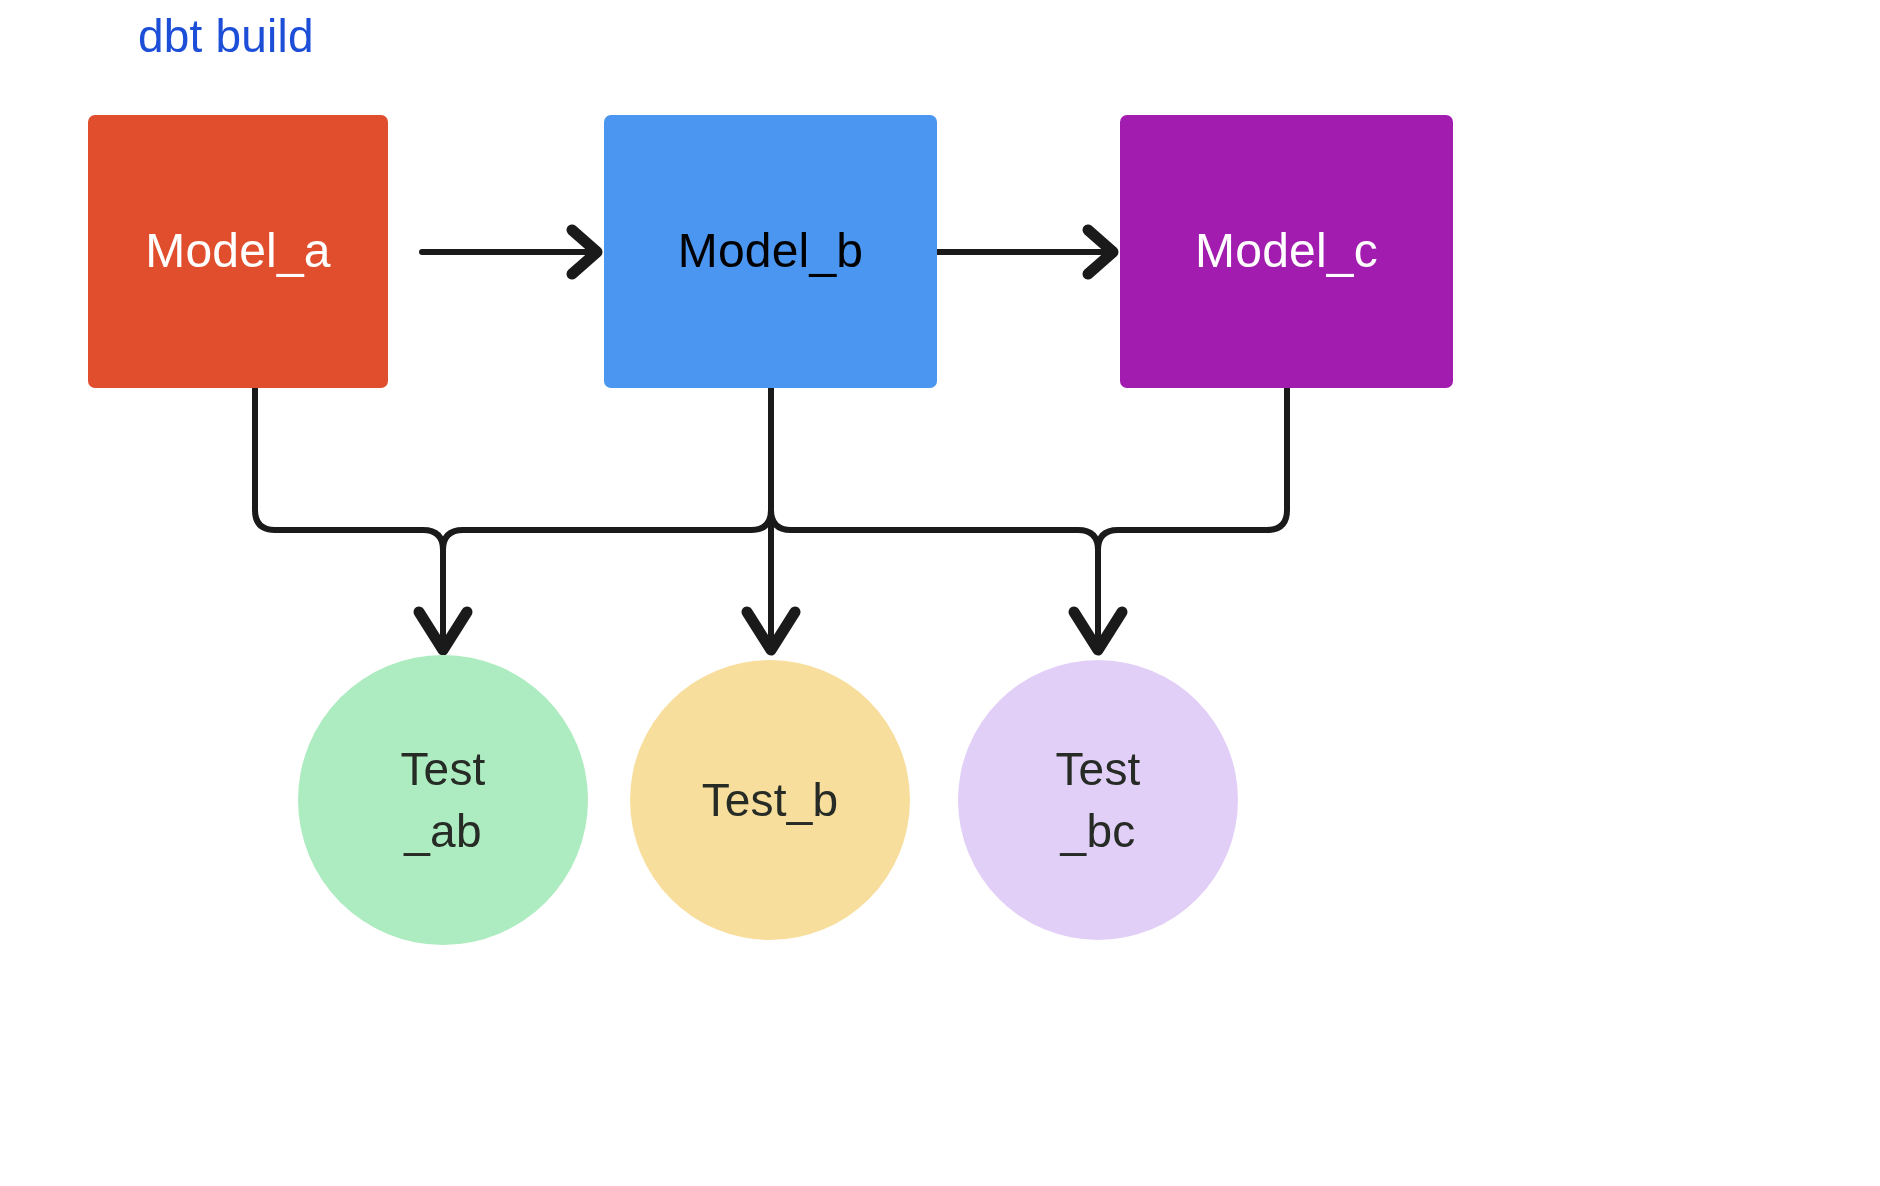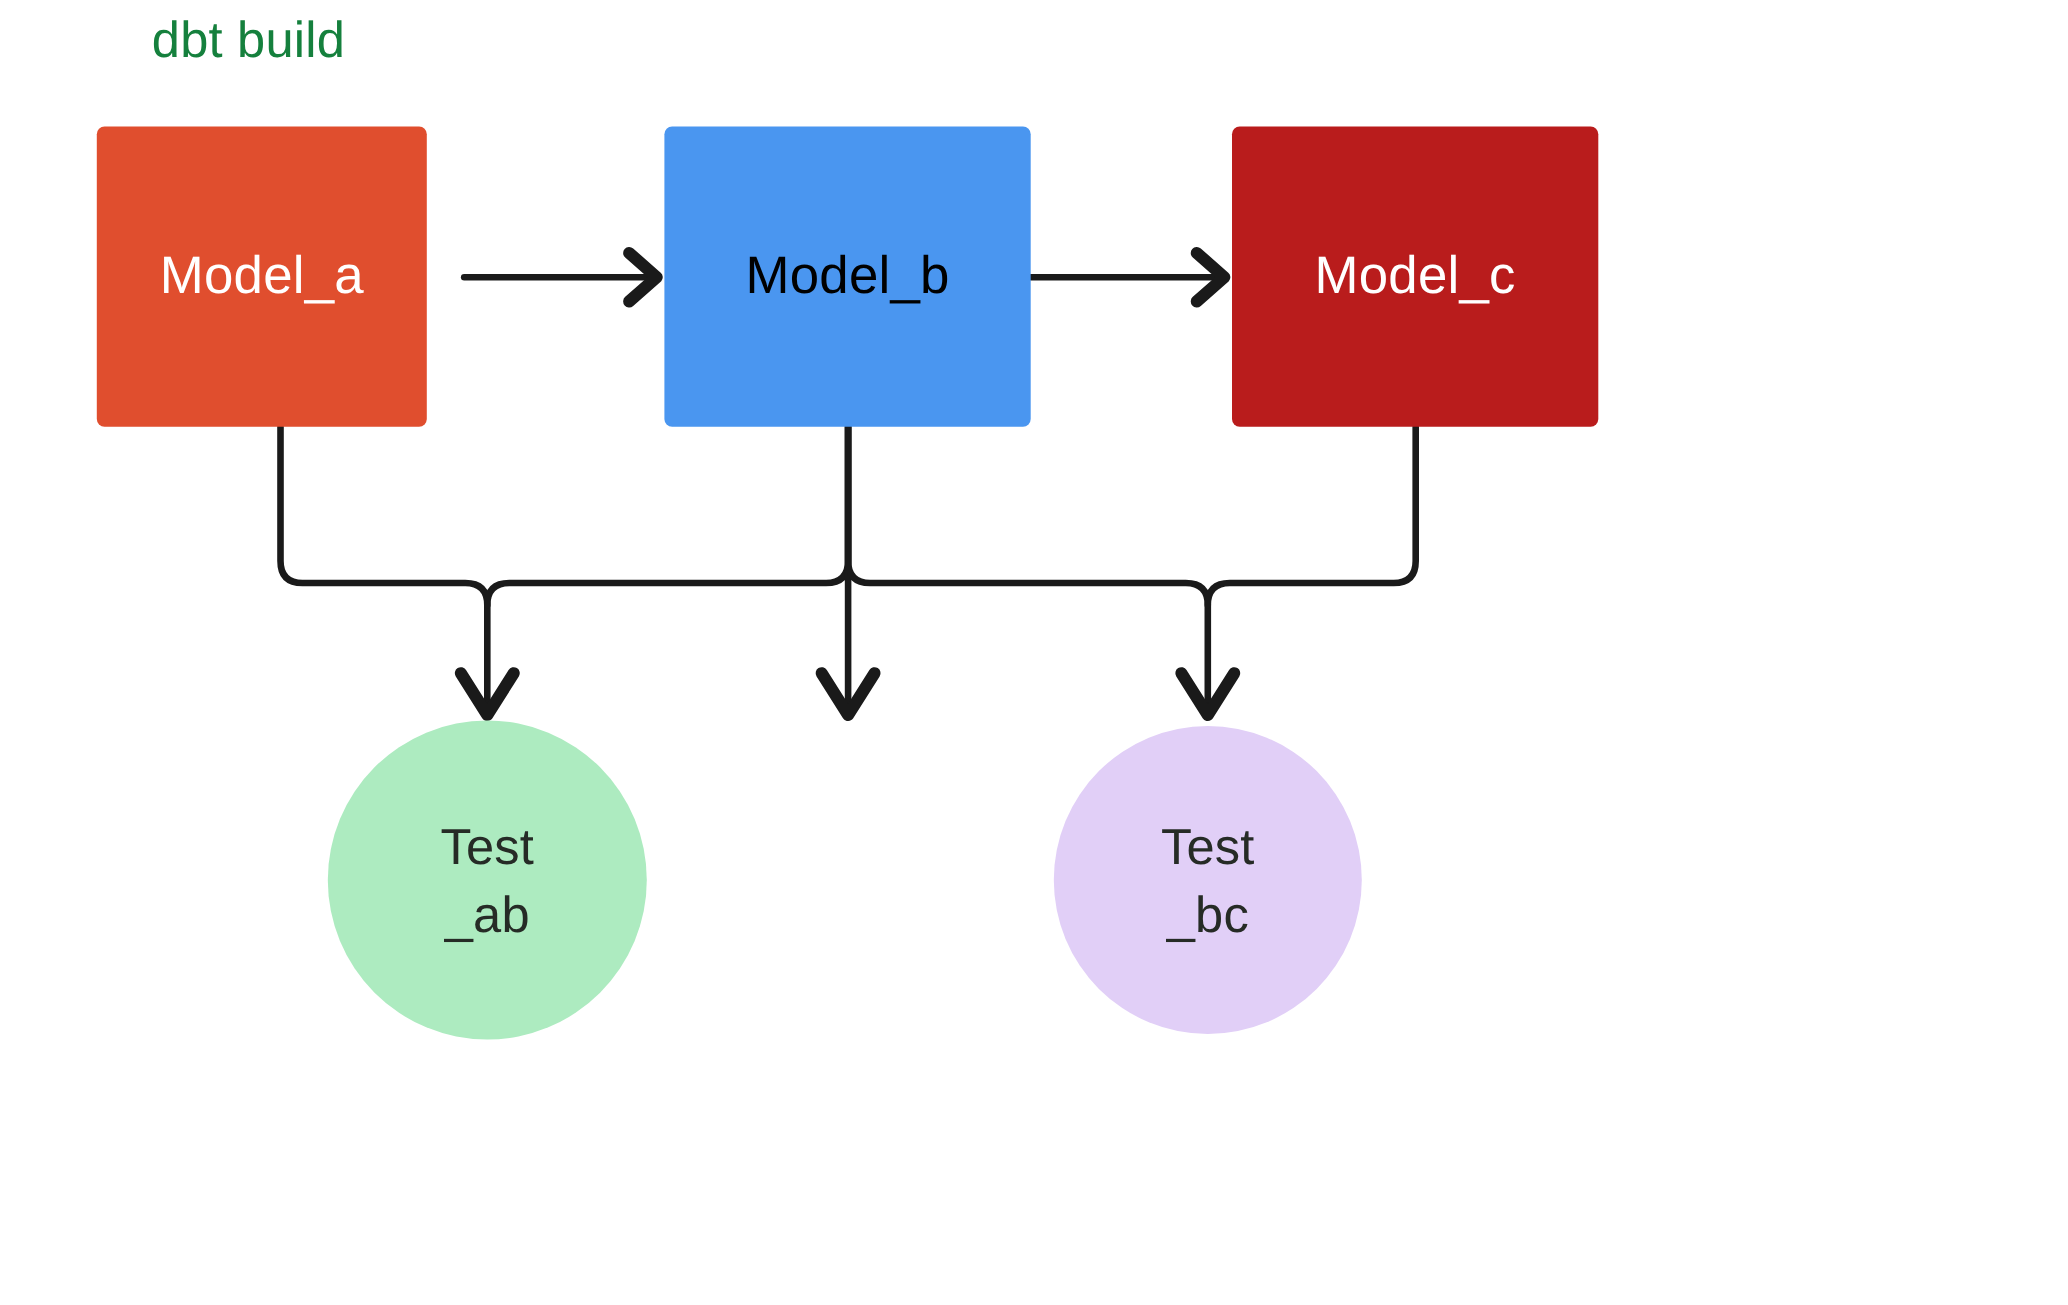--- a/index.html
+++ b/index.html
@@ -27,21 +27,21 @@
     width: 1880px;
     height: 1186px;
     pointer-events: none;
   }
   .diagram-title {
     position: absolute;
     left: 138px;
     top: 10px;
     font-size: 46px;
     line-height: 1.15;
-    color: #15803d;
+    color: #1d4ed8;
     font-weight: 400;
     letter-spacing: 0.2px;
     white-space: nowrap;
   }
   .model-node {
     position: absolute;
     display: flex;
     align-items: center;
     justify-content: center;
     border-radius: 7px;
@@ -115,28 +115,32 @@
   </svg>
 
   <div class="model-node" id="node-model-a" style="left: 88px; top: 115px; width: 300px; height: 273px; background: rgb(224, 78, 46); color: rgb(255, 255, 255);">
     <span>Model_a</span>
   </div>
 
   <div class="model-node" id="node-model-b" style="left: 604px; top: 115px; width: 333px; height: 273px; background: rgb(74, 150, 240); color: #000000;">
     <span>Model_b</span>
   </div>
 
-  <div class="model-node" id="node-model-c" style="left: 1120px; top: 115px; width: 333px; height: 273px; background: #b91c1c; color: rgb(255, 255, 255);">
+  <div class="model-node" id="node-model-c" style="left: 1120px; top: 115px; width: 333px; height: 273px; background: #a21caf; color: rgb(255, 255, 255);">
     <span>Model_c</span>
   </div>
 
   <div class="test-node" id="node-test-ab" style="left: 298px; top: 655px; width: 290px; height: 290px; background: rgb(173, 235, 192); color: rgb(38, 43, 38);">
     <span>Test</span>
     <span class="line2">_ab</span>
   </div>
 
+  <div class="test-node" id="node-test-b" style="left: 630px; top: 660px; width: 280px; height: 280px; background: rgb(247, 222, 156); color: rgb(38, 43, 38);">
+    <span>Test_b</span>
+
+  </div>
 
   <div class="test-node" id="node-test-bc" style="left: 958px; top: 660px; width: 280px; height: 280px; background: rgb(225, 207, 247); color: rgb(38, 43, 38);">
     <span>Test</span>
     <span class="line2">_bc</span>
   </div>
 
 </div>
 
 </body></html>

